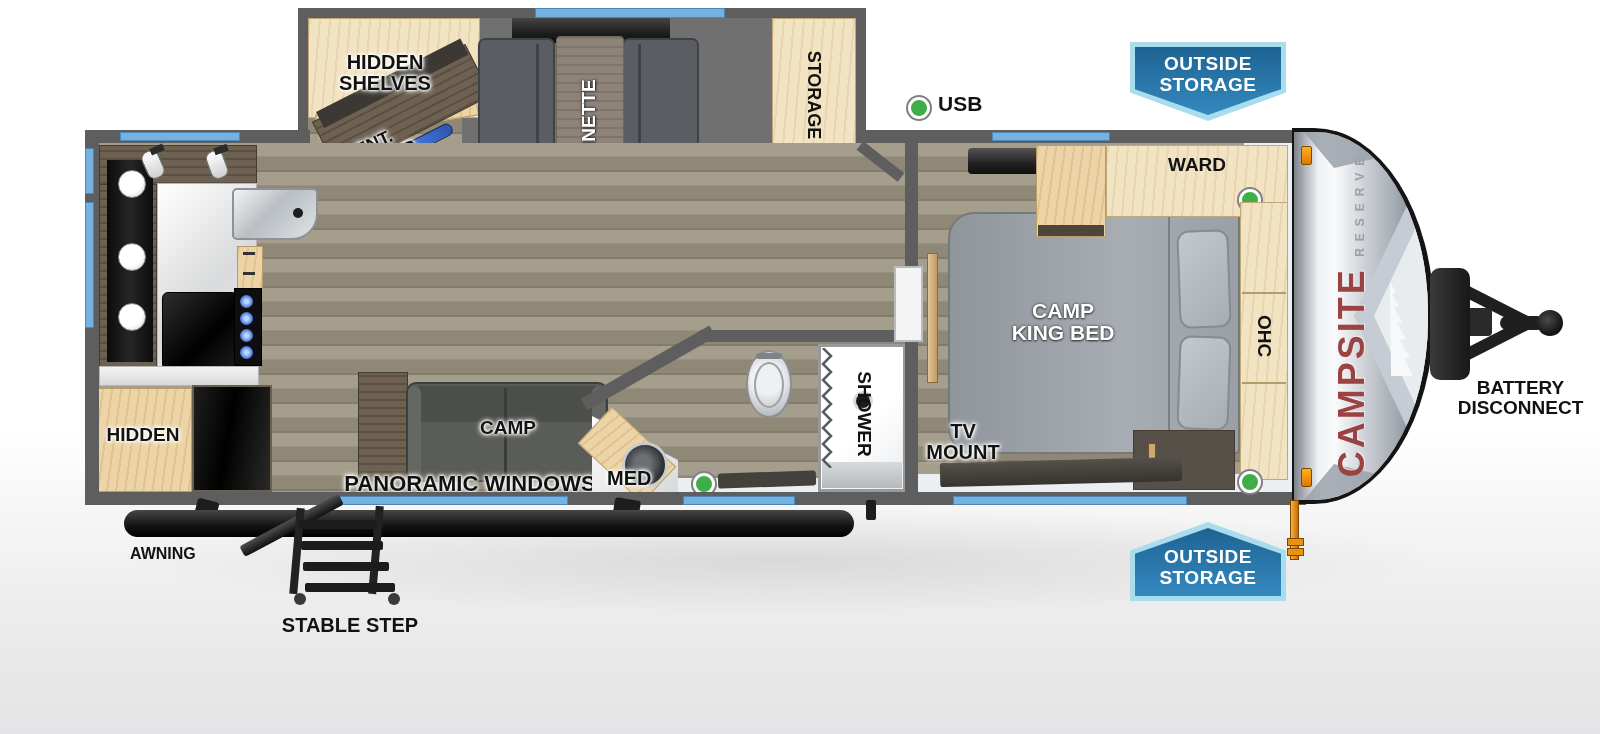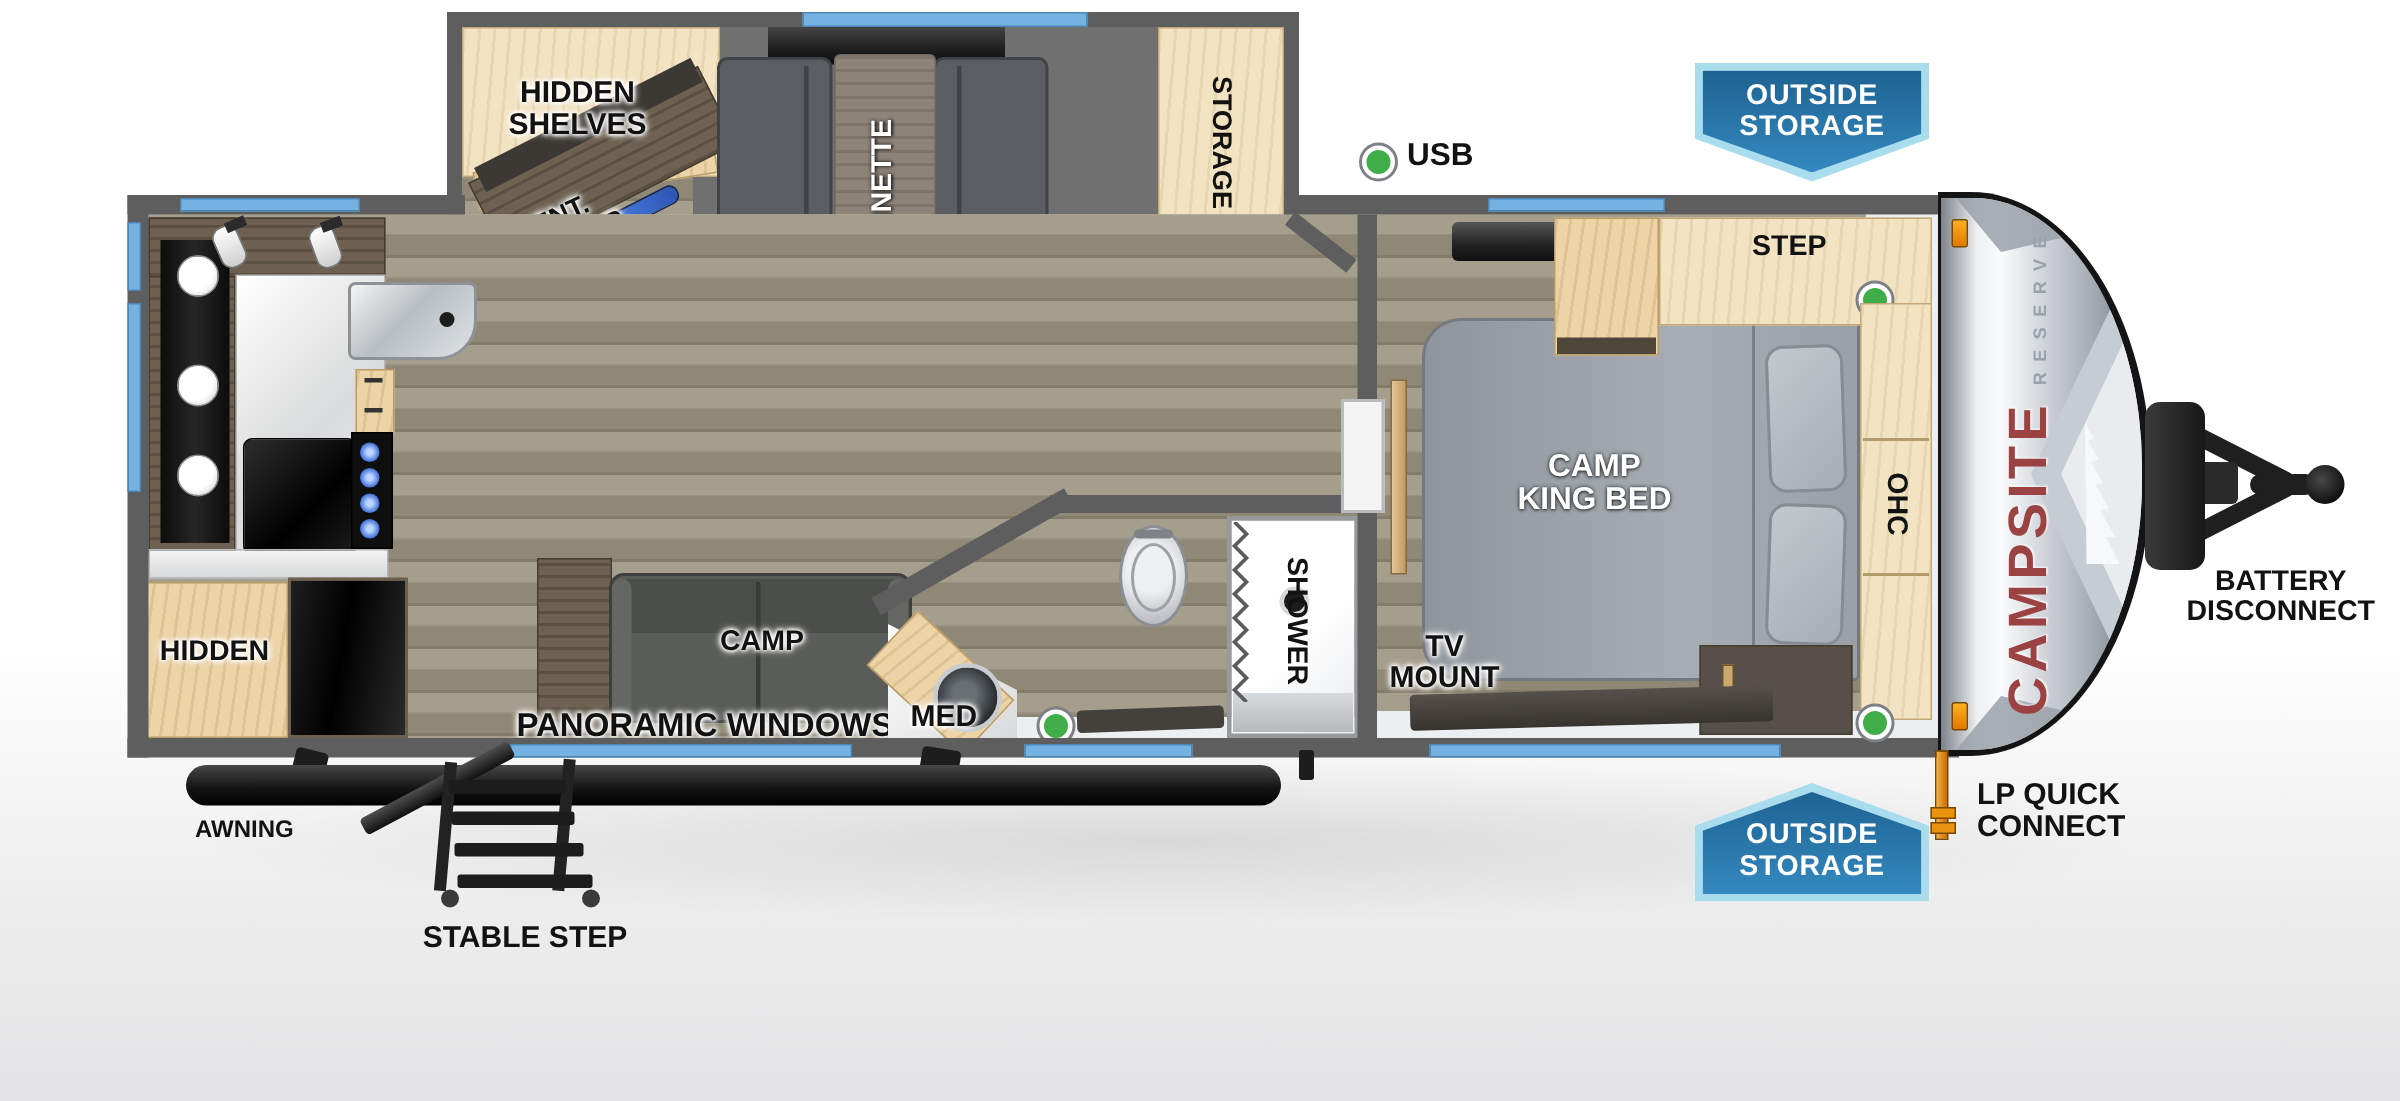--- a/index.html
+++ b/index.html
@@ -173,21 +173,21 @@
   <div class="abs" style="left:948px;top:212px;width:292px;height:242px;border-radius:26px 4px 4px 26px;background:linear-gradient(90deg,#8f959b,#a7adb3 60%,#9aa0a6);border:2px solid #74797f;box-sizing:border-box;"></div>
   <div class="abs" style="left:1168px;top:216px;width:2px;height:234px;background:#7b8086;"></div>
   <div class="abs" style="left:1178px;top:230px;width:52px;height:98px;border-radius:12px;background:linear-gradient(135deg,#c3c8cd,#a7adb3);border:2px solid #878c92;box-sizing:border-box;transform:rotate(-2deg);"></div>
   <div class="abs" style="left:1178px;top:336px;width:52px;height:94px;border-radius:12px;background:linear-gradient(135deg,#c3c8cd,#a7adb3);border:2px solid #878c92;box-sizing:border-box;transform:rotate(2deg);"></div>
   <div class="abs lbl-w ctr" style="left:1063px;top:322px;font-size:21px;text-align:center;">CAMP
 KING BED</div>
 
   <div class="abs wood" style="left:1036px;top:145px;width:70px;height:92px;"></div>
   <div class="abs" style="left:1038px;top:225px;width:66px;height:11px;background:#4e4638;"></div>
   <div class="abs wood-lt" style="left:1106px;top:145px;width:182px;height:72px;"></div>
-  <div class="abs lbl" style="left:1168px;top:155px;font-size:19px;text-shadow:none;">STEP</div>
+  <div class="abs lbl" style="left:1168px;top:155px;font-size:19px;text-shadow:none;">WARD</div>
   <div class="abs dot" style="left:1239px;top:189px;"></div>
 
   <div class="abs wood-lt" style="left:1240px;top:202px;width:48px;height:278px;"></div>
   <div class="abs" style="left:1242px;top:292px;width:44px;height:2px;background:#b39b6e;"></div>
   <div class="abs" style="left:1242px;top:382px;width:44px;height:2px;background:#b39b6e;"></div>
   <div class="abs lbl vrot" style="left:1264px;top:336px;font-size:19px;text-shadow:none;">OHC</div>
   <div class="abs dot" style="left:1239px;top:471px;"></div>
 
   <div class="abs darkwood" style="left:1133px;top:430px;width:102px;height:60px;background:#575048;"></div>
   <div class="abs" style="left:1148px;top:443px;width:6px;height:30px;background:#caa86e;border:1px solid #6b5330;"></div>
@@ -217,22 +217,20 @@
   <div class="abs" style="left:1462px;top:308px;width:30px;height:28px;border-radius:4px;background:#2a2a2a;"></div>
   <div class="abs" style="left:1500px;top:316px;width:44px;height:14px;border-radius:7px;background:#1f1f1f;"></div>
   <div class="abs" style="left:1537px;top:310px;width:26px;height:26px;border-radius:50%;background:radial-gradient(circle at 40% 38%,#4a4a4a,#111 70%);"></div>
   <div class="abs" style="left:1430px;top:268px;width:40px;height:112px;border-radius:10px;background:linear-gradient(90deg,#3a3a3a,#181818);"></div>
   <div class="abs lbl" style="left:1433px;top:378px;width:175px;font-size:19px;text-shadow:none;">BATTERY
 DISCONNECT</div>
 
   <div class="abs" style="left:1290px;top:500px;width:9px;height:60px;background:linear-gradient(90deg,#f7b23c,#c96a08);border:1px solid #7a4a00;box-sizing:border-box;"></div>
   <div class="abs" style="left:1287px;top:538px;width:15px;height:6px;background:#e8920f;border:1px solid #7a4a00;"></div>
   <div class="abs" style="left:1287px;top:548px;width:15px;height:6px;background:#e8920f;border:1px solid #7a4a00;"></div>
-  <div class="abs lbl" style="left:1318px;top:520px;width:130px;font-size:20px;text-align:left;text-shadow:none;">LP QUICK
-CONNECT</div>
 
   <div class="abs banner-out" style="left:1130px;top:42px;width:156px;height:79px;">
     <div class="banner-in">
       <div class="banner-txt" style="margin-top:7px;">OUTSIDE
 STORAGE</div>
     </div>
   </div>
   <div class="abs banner-out2" style="left:1130px;top:522px;width:156px;height:79px;">
     <div class="banner-in2">
       <div class="banner-txt" style="margin-bottom:7px;">OUTSIDE

